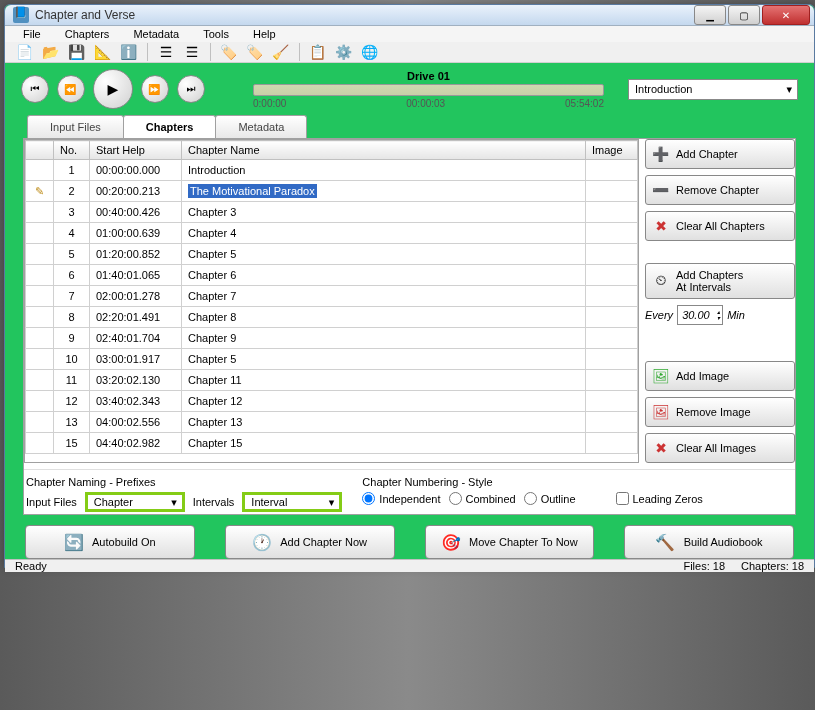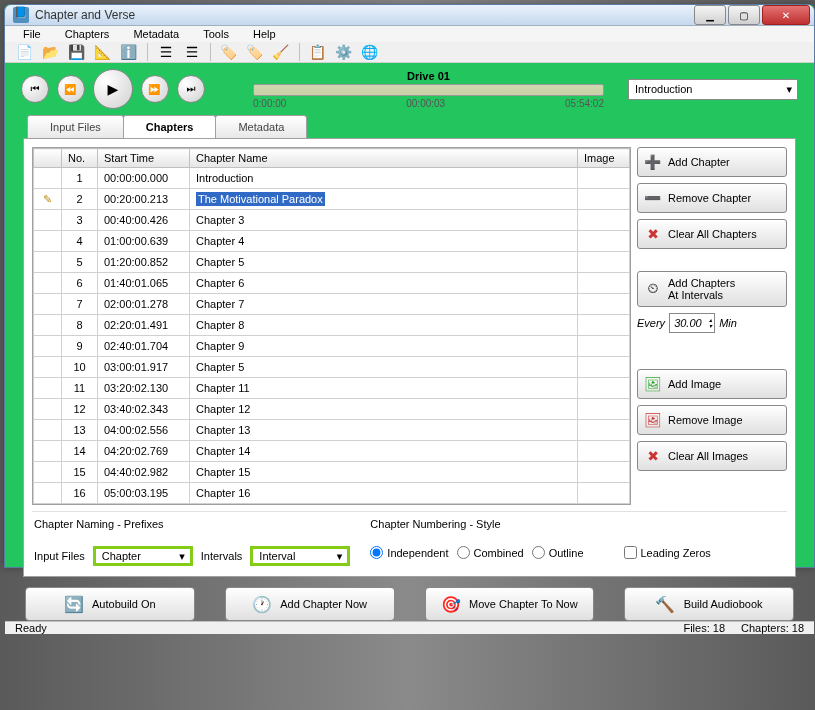--- a/index.html
+++ b/index.html
@@ -24,37 +24,37 @@
 .playbtn.big { width: 40px; height: 40px; font-size: 14px; }
 .progress-area { flex: 1; margin-left: 40px; display: flex; flex-direction: column; }
 .progress-title { text-align: center; font-weight: bold; margin-bottom: 2px; }
 .progress-track { height: 12px; background: linear-gradient(180deg,#d0d8b0,#c8d0a8); border: 1px solid #999; border-radius: 2px; position: relative; }
 .progress-times { display: flex; justify-content: space-between; font-size: 10px; color: #555; margin-top: 2px; }
 .dropdown { margin-left: 16px; width: 170px; height: 21px; border: 1px solid #888; background: #fff; display: flex; align-items: center; padding: 0 6px; font-size: 11px; position: relative; }
 .dropdown::after { content: "▾"; position: absolute; right: 5px; }
 .tabrow { height: 26px; display: flex; padding: 0 22px; align-items: flex-end; }
 .tab { padding: 5px 22px; background: linear-gradient(180deg,#fff,#e8e8e8); border: 1px solid #a0a0a0; border-bottom: none; border-radius: 3px 3px 0 0; margin-right: -1px; cursor: pointer; color: #444; }
 .tab.active { background: #fff; font-weight: bold; color: #000; position: relative; z-index: 2; }
-.content { flex: 1; margin: 0 18px 10px 18px; background: #fff; border: 1px solid #a0a0a0; display: flex; flex-direction: column; padding: 8px; }
+.content { flex: 1; margin: 0 18px 10px 18px; background: #fff; border: 1px solid #a0a0a0; display: flex; flex-direction: column; }
 .grid-wrap { flex: 1; display: flex; gap: 6px; overflow: hidden; }
 .grid { flex: 1; border: 1px solid #a0a0a0; overflow-y: scroll; background: #fff; }
 table { width: 100%; border-collapse: collapse; font-size: 11px; }
 th { background: linear-gradient(180deg,#fff,#e5e5e5); border: 1px solid #c0c0c0; padding: 3px 6px; text-align: left; font-weight: normal; position: sticky; top: 0; }
 td { border: 1px solid #d0d0d0; padding: 3px 6px; height: 21px; }
 td.center { text-align: center; }
 .sel { background: #316ac5; color: #fff; padding: 1px 2px; }
 .sidepanel { width: 150px; display: flex; flex-direction: column; gap: 6px; }
 .sidebtn { height: 30px; border: 1px solid #888; border-radius: 3px; background: linear-gradient(180deg,#fff,#e0e0e0); display: flex; align-items: center; padding: 0 6px; gap: 6px; cursor: pointer; font-size: 11px; }
 .sidebtn .ic { width: 18px; height: 18px; display: flex; align-items: center; justify-content: center; font-size: 14px; }
 .sidebtn.tall { height: 36px; line-height: 1.1; }
 .interval-row { display: flex; align-items: center; gap: 4px; font-size: 11px; margin-bottom: 30px; font-style: italic; }
 .spinner { width: 46px; height: 20px; border: 1px solid #888; background: #fff; display: flex; align-items: center; padding: 0 4px; position: relative; }
 .spinner::after { content: "▴\A▾"; white-space: pre; font-size: 6px; line-height: 6px; position: absolute; right: 2px; text-align: center; }
 .lowerform { display: flex; padding: 6px 2px 2px; gap: 20px; border-top: 1px solid #e0e0e0; margin-top: 6px; }
-.fg { display: flex; flex-direction: column; gap: 16px; }
+.fg { display: flex; flex-direction: column; gap: 4px; }
 .fg .row { display: flex; align-items: center; gap: 8px; }
 .combo { height: 20px; border: 3px solid #84cc16; background: #fff; padding: 0 18px 0 6px; display: flex; align-items: center; position: relative; min-width: 100px; }
 .combo::after { content: "▾"; position: absolute; right: 5px; }
 .radio { display: flex; align-items: center; gap: 4px; }
 .radio input { margin: 0; }
 .cb { display: flex; align-items: center; gap: 4px; }
 .bottombar { height: 52px; display: flex; align-items: center; justify-content: center; gap: 30px; padding: 0 20px; }
 .bigbtn { width: 170px; height: 34px; border: 1px solid #888; border-radius: 4px; background: linear-gradient(180deg,#fff,#e0e0e0); display: flex; align-items: center; justify-content: center; gap: 8px; cursor: pointer; font-size: 11px; }
 .bigbtn .ic { font-size: 16px; }
 .statusbar { height: 22px; border-top: 1px solid #c0c0c0; background: #f0f0f0; display: flex; align-items: center; padding: 0 10px; font-size: 11px; }
@@ -130,21 +130,21 @@
   </div>
 
   <div class="content">
     <div class="grid-wrap">
       <div class="grid">
         <table>
           <thead>
               <tr>
             <th style="width:28px"></th>
             <th style="width:36px">No.</th>
-            <th style="width:92px">Start Time</th>
+            <th style="width:92px">Start Help</th>
             <th>Chapter Name</th>
             <th style="width:52px">Image</th>
           </tr>
             </thead>
           <tbody id="grid-body">
               <tr>
                 <td class="center"></td>
                 <td class="center">1</td>
                 <td>00:00:00.000</td>
                 <td><span>Introduction</span></td>
@@ -229,37 +229,23 @@
               </tr>
               <tr>
                 <td class="center"></td>
                 <td class="center">13</td>
                 <td>04:00:02.556</td>
                 <td><span>Chapter 13</span></td>
                 <td></td>
               </tr>
               <tr>
                 <td class="center"></td>
-                <td class="center">14</td>
-                <td>04:20:02.769</td>
-                <td><span>Chapter 14</span></td>
-                <td></td>
-              </tr>
-              <tr>
-                <td class="center"></td>
                 <td class="center">15</td>
                 <td>04:40:02.982</td>
                 <td><span>Chapter 15</span></td>
-                <td></td>
-              </tr>
-              <tr>
-                <td class="center"></td>
-                <td class="center">16</td>
-                <td>05:00:03.195</td>
-                <td><span>Chapter 16</span></td>
                 <td></td>
               </tr>
             </tbody>
         </table>
       </div>
       <div class="sidepanel">
         <div class="sidebtn">
             <span class="ic" style="color:#3a3">➕</span>
             <span>Add Chapter</span>
           </div>

